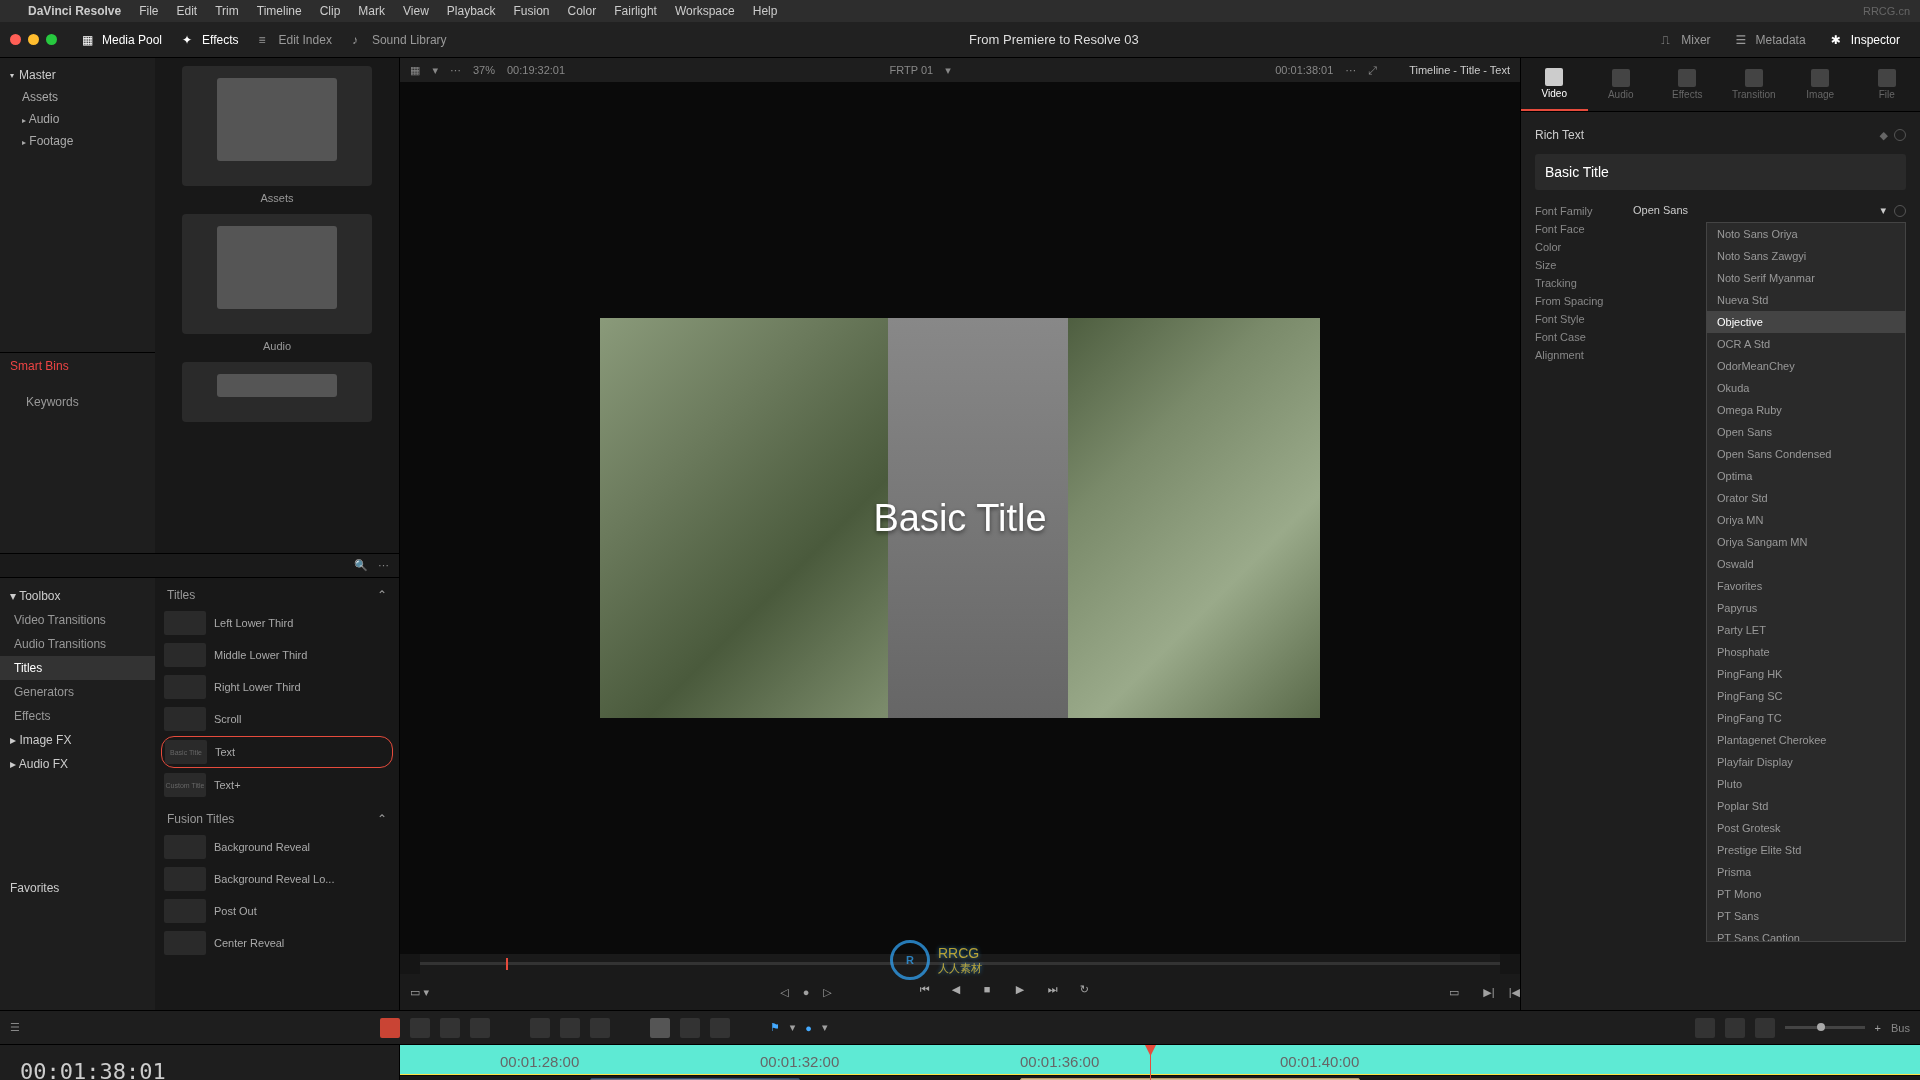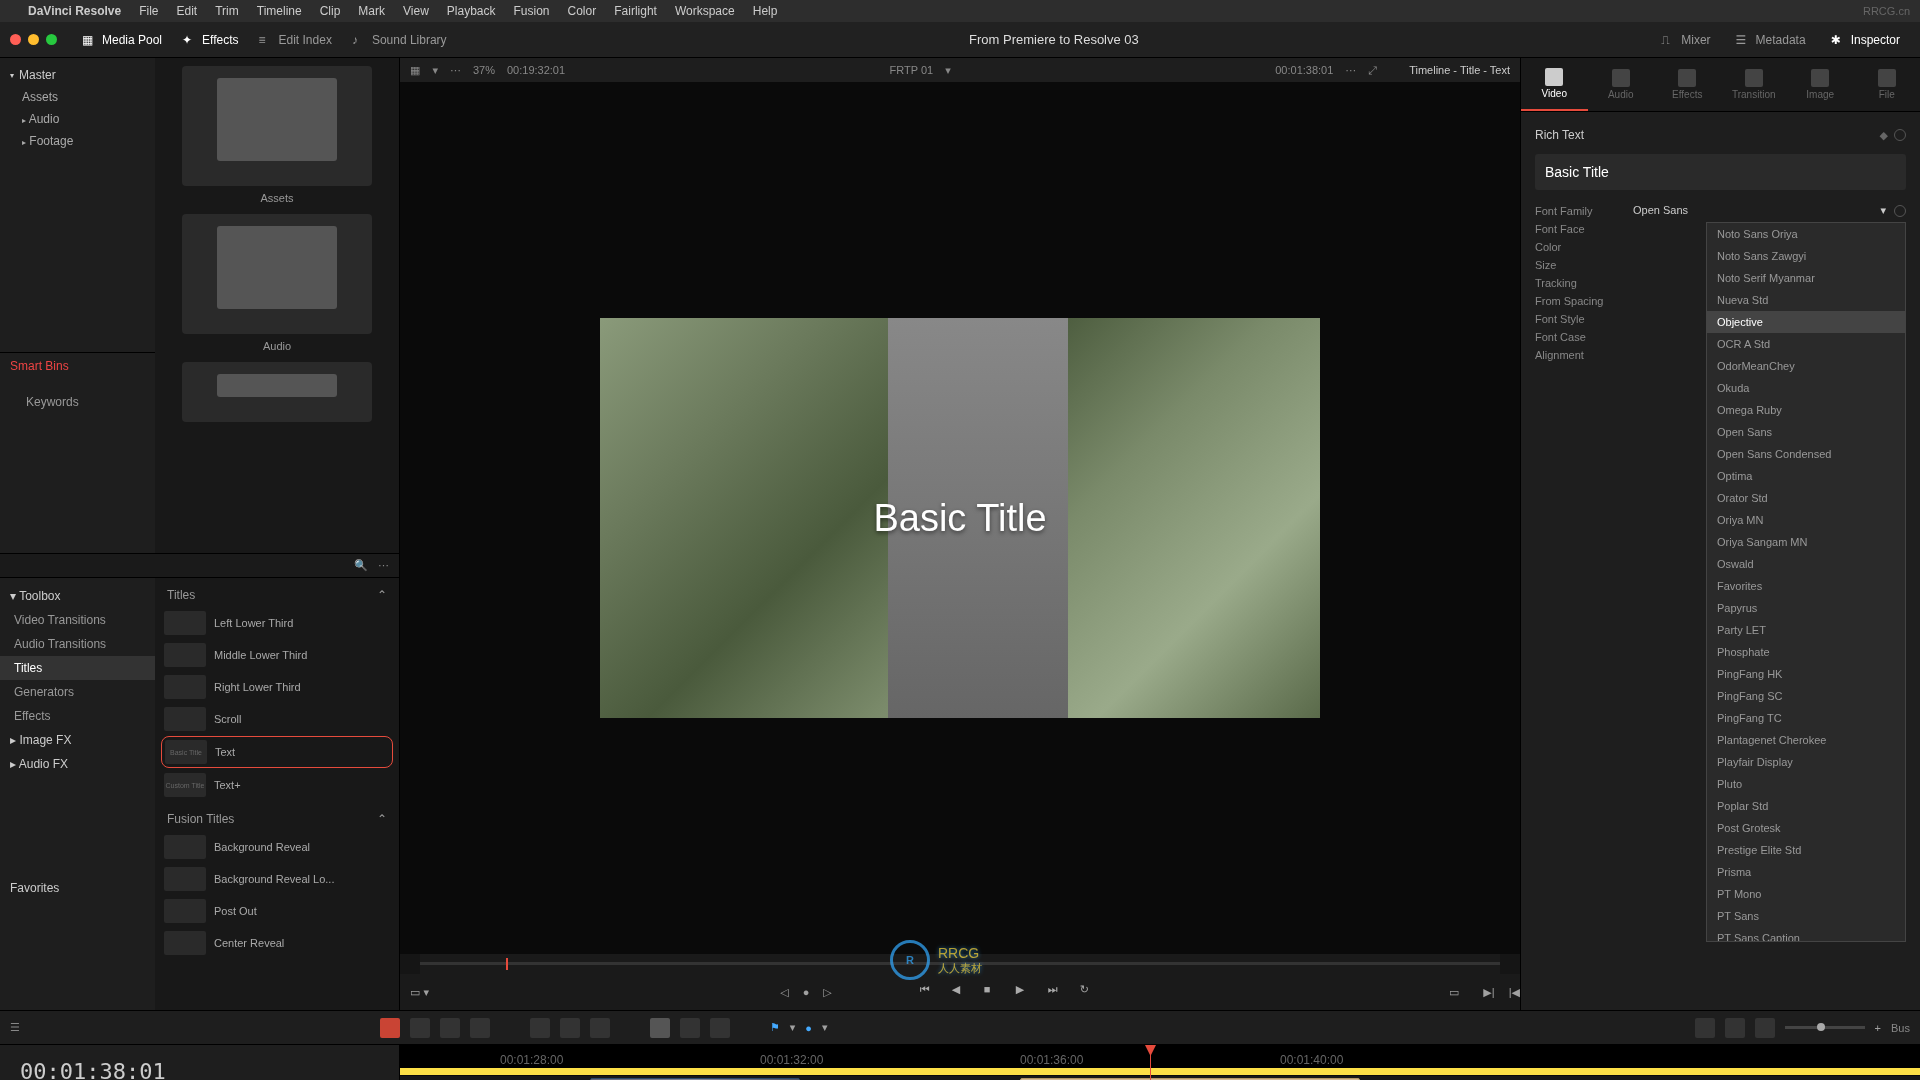--- a/index.html
+++ b/index.html
@@ -31,21 +31,21 @@
 .smartbins .hdr{color:#ef4444;margin-bottom:22px}
 .smartbins .kw{color:#999;padding-left:16px}
 .effects-panel{flex:1;display:flex;border-top:1px solid #000}
 .fx-tree{width:155px;background:#1e1e1e;padding:6px 0;font-size:12px}
 .fx-tree .item{padding:5px 14px;color:#999}
 .fx-tree .item.sel{color:#fff;background:#333}
 .fx-tree .grp{padding:5px 10px;color:#ccc}
 .fx-list{flex:1;background:#181818;padding:6px}
 .fx-cat{color:#999;padding:4px 6px;font-size:12px;display:flex;justify-content:space-between}
 .fx-item{display:flex;align-items:center;gap:8px;padding:3px;margin:2px 0}
-.fx-item.sel{border:1px solid #e64b3c;border-radius:8px}
+.fx-item.sel{border:1px solid #e64b3c;border-radius:13px}
 .fx-thumb{width:42px;height:24px;background:#2a2a2a;border-radius:2px;font-size:7px;color:#666;display:flex;align-items:center;justify-content:center}
 .fx-name{color:#aaa;font-size:11px}
 .center-panel{flex:1;display:flex;flex-direction:column;background:#151515}
 .viewer-bar{height:24px;background:#1e1e1e;display:flex;align-items:center;padding:0 10px;color:#888;font-size:11px;gap:12px}
 .viewer-bar .spacer{flex:1}
 .viewer{flex:1;display:flex;align-items:center;justify-content:center;background:#0a0a0a;position:relative}
 .viewer-img{width:720px;height:400px;background:linear-gradient(135deg,#8a9a7a 0%,#6b7a5c 20%,#4a5a3c 40%,#7a8a6a 60%,#9aaa8a 80%,#5a6a4a 100%);position:relative;overflow:hidden}
 .viewer-img::before{content:"";position:absolute;top:0;left:40%;width:25%;height:100%;background:linear-gradient(180deg,#888 0%,#666 100%)}
 .viewer-title{position:absolute;top:50%;left:50%;transform:translate(-50%,-50%);color:#fff;font-size:38px;font-weight:400;text-shadow:0 2px 4px rgba(0,0,0,0.5)}
 .scrubber{height:20px;background:#1a1a1a;position:relative;margin:0 20px}
@@ -72,21 +72,21 @@
 .font-dropdown{position:absolute;top:110px;right:14px;width:200px;background:#2a2a2a;border:1px solid #444;max-height:720px;overflow:auto;z-index:100}
 .font-opt{padding:5px 10px;color:#999;font-size:11px}
 .font-opt.hl{background:#444;color:#fff}
 .timeline-toolbar{height:34px;background:#1e1e1e;border-top:1px solid #000;display:flex;align-items:center;padding:0 10px;gap:10px}
 .tl-tool{width:20px;height:20px;background:#333;border-radius:2px}
 .tl-tool.arrow{background:#c94434}
 .timeline{height:440px;background:#181818;border-top:1px solid #000;display:flex}
 .tl-left{width:400px;background:#1e1e1e;border-right:1px solid #000}
 .tl-timecode{font-size:22px;color:#ccc;padding:14px 20px;font-family:monospace}
 .tl-right{flex:1;position:relative;overflow:hidden}
-.tl-ruler{height:30px;background:#000000;border-bottom:7px solid #fde047;position:relative;font-size:12px;color:#666}
+.tl-ruler{height:30px;background:#5eead4;border-bottom:1px solid #fde047;position:relative;font-size:15px;color:#666}
 .tl-ruler span{position:absolute;top:8px}
 .tl-playhead{position:absolute;top:0;bottom:0;width:1px;background:#e64b3c;z-index:50}
 .tl-playhead::before{content:"";position:absolute;top:0;left:-5px;width:11px;height:11px;background:#e64b3c;clip-path:polygon(0 0,100% 0,50% 100%)}
 .tl-track{height:44px;border-top:1px solid #0a0a0a;position:relative}
 .clip{position:absolute;top:2px;bottom:2px;border-radius:2px;overflow:hidden;font-size:9px;color:#fff;padding:2px 4px;display:flex;align-items:flex-end}
 .clip.vid{background:#4a6a8a;border:1px solid #2a4a6a}
 .clip.title-clip{background:#d4b896;border:1px solid #b49866;color:#333}
 .clip .thumb{position:absolute;top:0;left:0;right:0;height:60%;background:linear-gradient(90deg,#667 0%,#889 50%,#556 100%)}
 .watermark{position:absolute;top:50%;left:50%;transform:translate(-50%,-50%);width:140px;height:60px;opacity:0.7;z-index:200;pointer-events:none}
 .watermark-txt{color:#fde047;font-size:14px;font-weight:normal;text-shadow:0 0 4px #3af}

